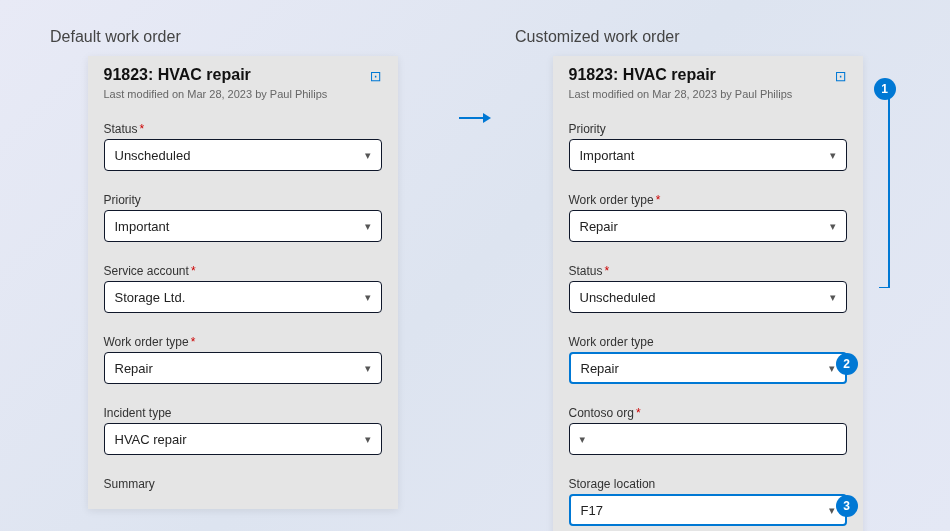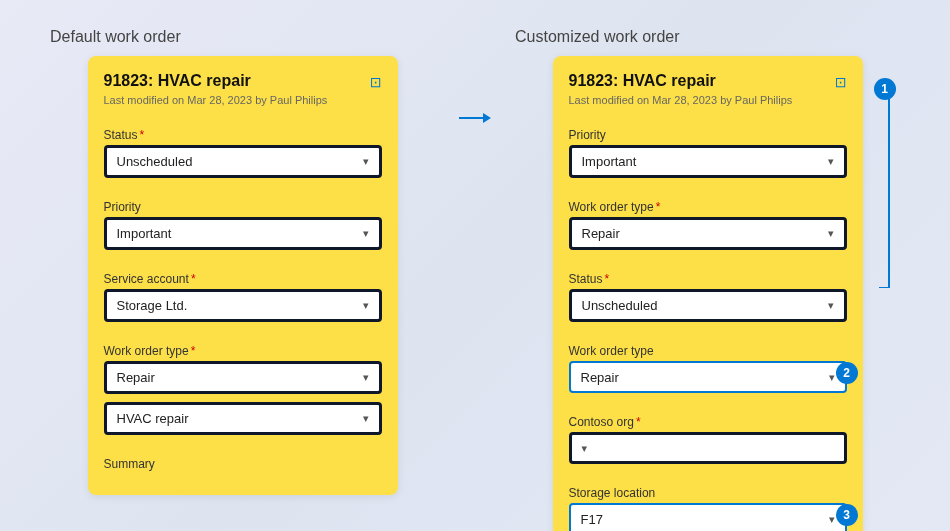--- a/index.html
+++ b/index.html
@@ -27,23 +27,23 @@
       align-items: center;
     }
     .column-title {
       font-size: 16px;
       color: #444;
       margin-bottom: 10px;
       align-self: flex-start;
       margin-left: 10px;
     }
     .card {
-      background: #fde047;
-      border-radius: 8px;
-      padding: 16px 16px;
+      background: #e5e5e5;
+      border-radius: 0;
+      padding: 10px 16px;
       width: 100%;
       max-width: 310px;
       box-shadow: 0 2px 8px rgba(0,0,0,0.08);
     }
     .card-header {
       display: flex;
       justify-content: space-between;
       align-items: flex-start;
       margin-bottom: 4px;
     }
@@ -74,21 +74,21 @@
       align-items: center;
       gap: 2px;
       margin-top: 22px;
     }
     .required-star {
       color: #c00;
       font-size: 12px;
     }
     .field-select {
       width: 100%;
-      border: 3px solid #0f172a;
+      border: 1px solid #0f172a;
       border-radius: 4px;
       padding: 6px 10px;
       font-size: 13px;
       color: #222;
       background: #fff;
       display: flex;
       justify-content: space-between;
       align-items: center;
       cursor: pointer;
       min-height: 32px;
@@ -186,20 +186,21 @@
 
       <div class="field-group">
         <div class="field-label">Work order type <span class="required-star">*</span></div>
         <div class="field-select">
           <span>Repair</span>
           <span class="chevron">▾</span>
         </div>
       </div>
 
       <div class="field-group">
+        <div class="field-label">Incident type</div>
         <div class="field-select">
           <span>HVAC repair</span>
           <span class="chevron">▾</span>
         </div>
       </div>
 
       <div class="field-group">
         <div class="field-label">Summary</div>
       </div>
     </div>

